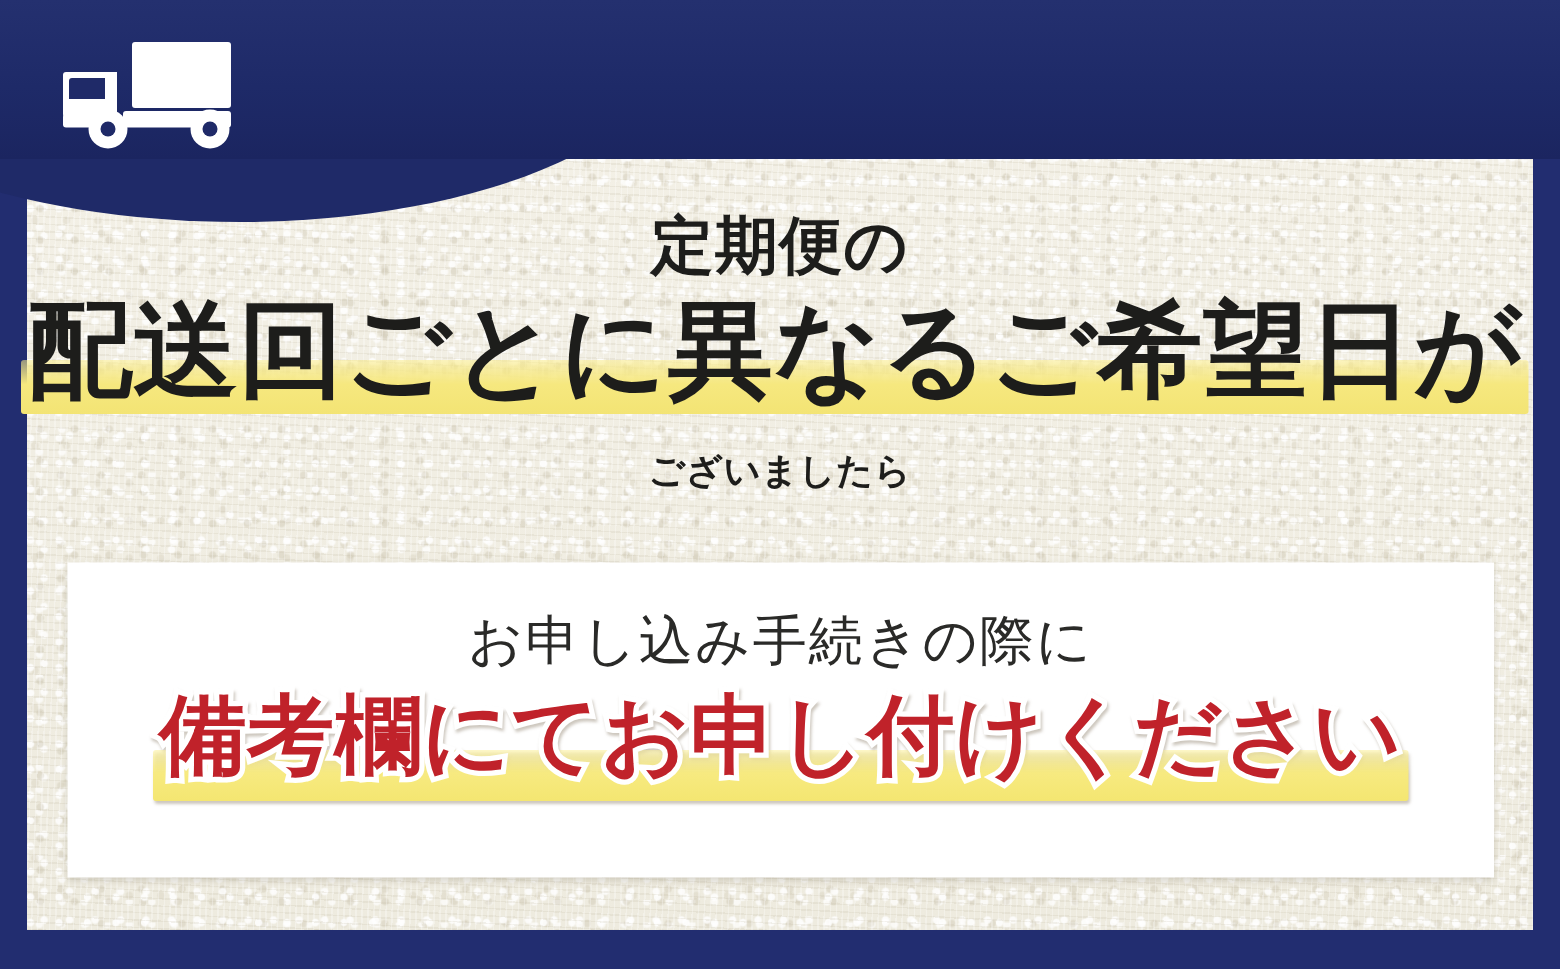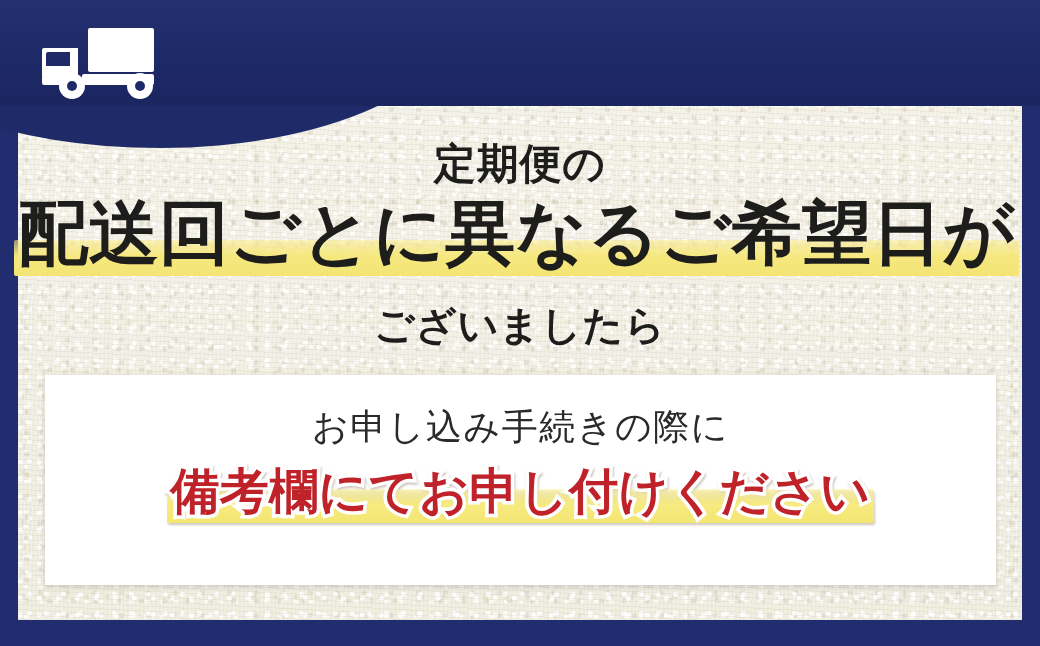--- a/index.html
+++ b/index.html
@@ -89,43 +89,43 @@
     font-family:"DejaVu Sans","Liberation Sans",sans-serif;
     font-weight:700;font-size:70px;letter-spacing:.005em;color:#1d1d1b;
     padding:0 4px 6px 4px;line-height:1.12;
   }
   #line-main .hl{
     position:absolute;left:0;right:0;bottom:2px;height:36px;
     background:linear-gradient(180deg,rgba(250,236,140,.55) 0%,#f6e87f 45%,#f3e474 100%);
     z-index:-1;border-radius:2px;
   }
 
-  #line-tail{ top:192px; font-size:40px; letter-spacing:.02em; }
+  #line-tail{ top:192px; font-size:24px; letter-spacing:.02em; }
 
   
   #card{
     position:absolute;left:27px;top:269px;width:951px;height:210px;
     background:#ffffff;
     box-shadow:0 2px 5px rgba(120,112,88,.30);
     z-index:5;
   }
   #card-line1{
     position:absolute;left:0;top:28px;width:951px;text-align:center;
     white-space:nowrap;color:#2a2a28;
     font-family:Liberation Sans, sans-serif;
     font-weight:400;font-size:36px;letter-spacing:.04em;
   }
   #card-line2-wrap{
     position:absolute;left:0;top:88px;width:951px;
     display:flex;justify-content:center;align-items:flex-end;
   }
   #card-line2{
     position:relative;display:inline-block;white-space:nowrap;
-    font-family:Liberation Sans, sans-serif;
-    font-weight:700;font-size:49px;letter-spacing:.005em;
+    font-family:Liberation Mono, monospace;
+    font-weight:700;font-size:58px;letter-spacing:.005em;
     color:#c0222a;
     padding:0 6px 6px 6px;line-height:1.15;
     -webkit-text-stroke:7px #ffffff;
     paint-order:stroke fill;
     filter:drop-shadow(1px 2px 1px rgba(90,70,40,.30));
   }
   #card-line2 .hl{
     position:absolute;left:2px;right:2px;bottom:2px;height:34px;
     background:linear-gradient(180deg,rgba(250,238,145,.50) 0%,#f7ea80 45%,#f4e671 100%);
     z-index:-1;border-radius:2px;

